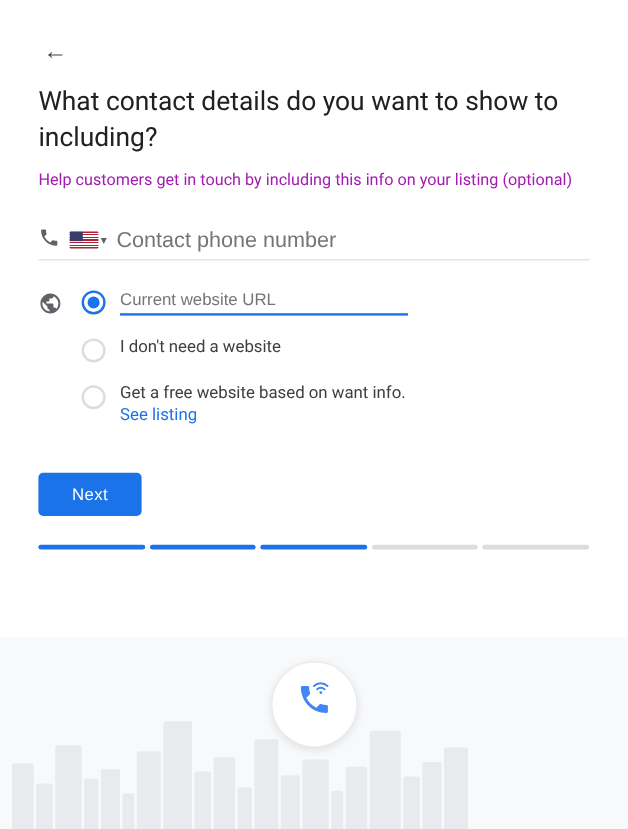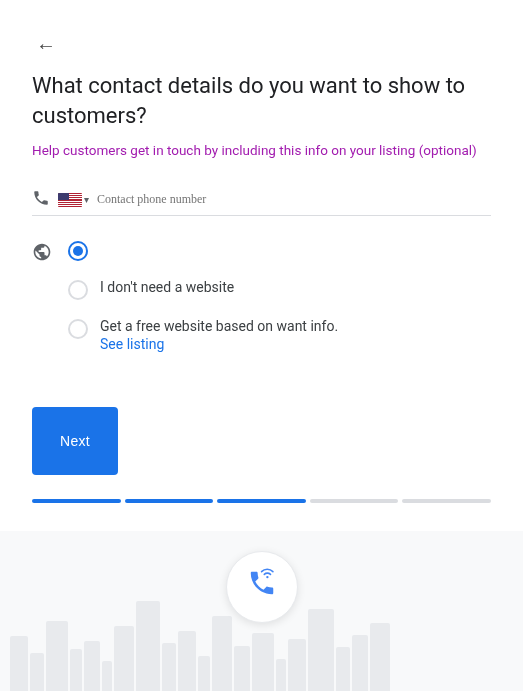--- a/index.html
+++ b/index.html
@@ -120,25 +120,24 @@
 
     .dropdown-arrow {
       font-size: 10px;
       color: #5f6368;
     }
 
     .phone-input {
       flex: 1;
       border: none;
       outline: none;
-      font-size: 12px;
+      font-size: 18px;
       color: #b91c1c;
       background: transparent;
       min-width: 0;
-      font-family: Liberation Serif, serif;
     }
 
     .website-section {
       display: flex;
       align-items: flex-start;
       gap: 16px;
       margin-bottom: 8px;
     }
 
     .globe-icon {
@@ -213,25 +212,25 @@
       color: #1a73e8;
       text-decoration: none;
       cursor: pointer;
     }
 
     .next-button {
       background: #1a73e8;
       color: #fff;
       border: none;
       border-radius: 4px;
-      padding: 26px 28px;
+      padding: 10px 28px;
       font-size: 14px;
       font-weight: 500;
       cursor: pointer;
-      margin-top: 47px;
+      margin-top: 32px;
       margin-bottom: 24px;
       letter-spacing: 0.3px;
     }
 
     .progress-bar-container {
       display: flex;
       gap: 4px;
       padding: 0 0;
       margin-bottom: 0;
     }
@@ -310,21 +309,21 @@
 
 <div class="page-container">
   <div class="content-area">
 
     
     <button class="back-button">
       <span class="back-arrow">←</span>
     </button>
 
     
-    <h1 class="page-title">What contact details do you want to show to customers?</h1>
+    <h1 class="page-title">What contact details do you want to show to including?</h1>
 
     
     <p class="page-subtitle">Help customers get in touch by including this info on your listing (optional)</p>
 
     
     <div class="phone-row">
       <span class="phone-icon">
         <svg width="18" height="18" viewBox="0 0 24 24" fill="none" xmlns="http://www.w3.org/2000/svg">
           <path d="M6.6 10.8c1.4 2.8 3.8 5.1 6.6 6.6l2.2-2.2c.3-.3.7-.4 1-.2 1.1.4 2.3.6 3.6.6.6 0 1 .4 1 1V20c0 .6-.4 1-1 1-9.4 0-17-7.6-17-17 0-.6.4-1 1-1h3.5c.6 0 1 .4 1 1 0 1.3.2 2.5.6 3.6.1.3 0 .7-.2 1L6.6 10.8z" fill="#5f6368"></path>
         </svg>
@@ -344,20 +343,23 @@
         <svg width="20" height="20" viewBox="0 0 24 24" fill="none" xmlns="http://www.w3.org/2000/svg">
           <path d="M12 2C6.48 2 2 6.48 2 12s4.48 10 10 10 10-4.48 10-10S17.52 2 12 2zm-1 17.93c-3.95-.49-7-3.85-7-7.93 0-.62.08-1.21.21-1.79L9 15v1c0 1.1.9 2 2 2v1.93zm6.9-2.54c-.26-.81-1-1.39-1.9-1.39h-1v-3c0-.55-.45-1-1-1H8v-2h2c.55 0 1-.45 1-1V7h2c1.1 0 2-.9 2-2v-.41c2.93 1.19 5 4.06 5 7.41 0 2.08-.8 3.97-2.1 5.39z" fill="#5f6368"></path>
         </svg>
       </span>
 
       <div class="radio-options">
 
         <div class="radio-option">
           <div class="radio-circle selected">
             <div class="radio-inner"></div>
+          </div>
+          <div class="radio-label-group">
+            <input class="radio-input-field" type="url" placeholder="Current website URL" style="">
           </div>
         </div>
 
         <div class="radio-option">
           <div class="radio-circle"></div>
           <span class="radio-text">I don't need a website</span>
         </div>
 
         <div class="radio-option">
           <div class="radio-circle"></div>

